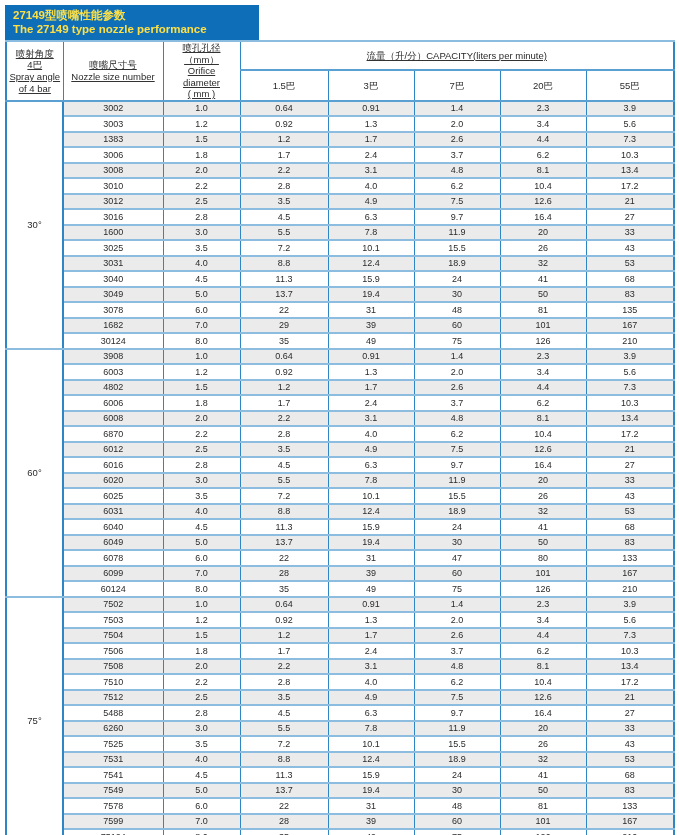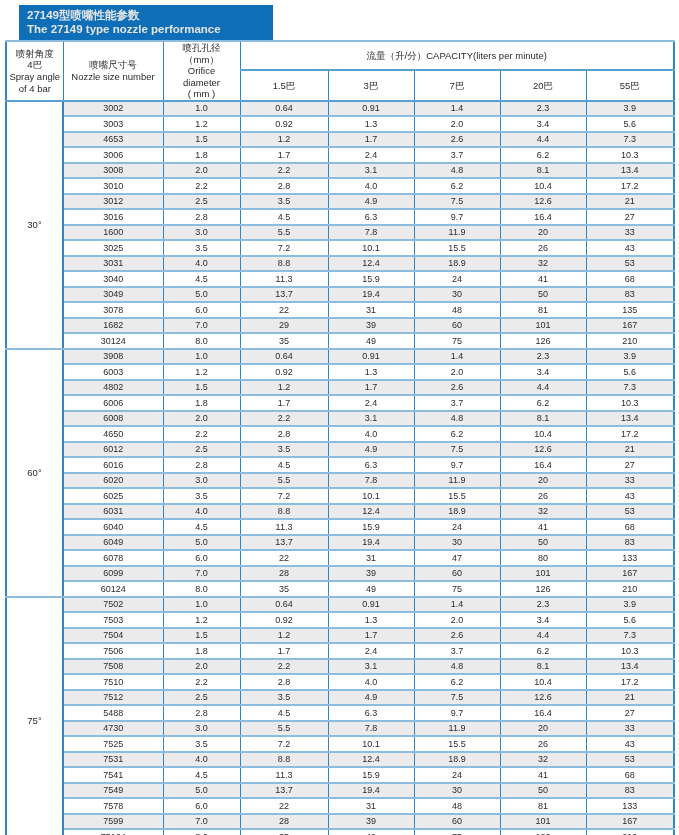--- a/index.html
+++ b/index.html
@@ -5,24 +5,24 @@
   html,body { margin:0; padding:0; background:#fff; }
   .page {
     position:relative;
     width:679px; height:835px;
     background:#ffffff;
     font-family:"Liberation Sans", sans-serif;
     color:#333;
     overflow:hidden;
   }
   .title-bar {
-    position:absolute; left:19px; top:5px;
+    position:absolute; left:5px; top:5px;
     width:238px;
     background:#0e6eb8;
-    color:#e5e5e5;
+    color:#fde047;
     font-weight:bold;
     padding:3px 8px 4px 8px;
     line-height:1.25;
   }
   .title-zh { font-size:11.5px; }
   .title-en { font-size:11.5px; }
   table.spec {
     position:absolute; left:5px; top:40px;
     width:668px;
     border-collapse:collapse;
@@ -41,21 +41,21 @@
     white-space:pre-line;
   }
   thead th {
     font-weight:normal;
     font-size:9.5px;
     line-height:1.22;
     color:#2b2b2b;
     background:#ffffff;
     border-bottom:2px solid #5aa0d2;
   }
-  thead tr.hdr-top    { height:24px; }
+  thead tr.hdr-top    { height:24px;text-decoration:underline; }
   thead tr.hdr-bottom { height:26px; }
   tbody tr { height:15.5px; }
   tbody td {
     font-size:9px;
     line-height:1;
     color:#2b2b2b;
     background:#ffffff;
   }
   tr.stripe td { background:#ebebeb; }
   td.angle-cell {
@@ -122,21 +122,21 @@
         <tr>
           <td>3003</td>
           <td>1.2</td>
           <td>0.92</td>
           <td>1.3</td>
           <td>2.0</td>
           <td>3.4</td>
           <td>5.6</td>
         </tr>
         <tr class="stripe">
-          <td>4653</td>
+          <td>1383</td>
           <td>1.5</td>
           <td>1.2</td>
           <td>1.7</td>
           <td>2.6</td>
           <td>4.4</td>
           <td>7.3</td>
         </tr>
         <tr>
           <td>3006</td>
           <td>1.8</td>
@@ -294,21 +294,21 @@
         <tr class="stripe">
           <td>6008</td>
           <td>2.0</td>
           <td>2.2</td>
           <td>3.1</td>
           <td>4.8</td>
           <td>8.1</td>
           <td>13.4</td>
         </tr>
         <tr>
-          <td>4650</td>
+          <td>6870</td>
           <td>2.2</td>
           <td>2.8</td>
           <td>4.0</td>
           <td>6.2</td>
           <td>10.4</td>
           <td>17.2</td>
         </tr>
         <tr class="stripe">
           <td>6012</td>
           <td>2.5</td>
@@ -466,21 +466,21 @@
         <tr>
           <td>5488</td>
           <td>2.8</td>
           <td>4.5</td>
           <td>6.3</td>
           <td>9.7</td>
           <td>16.4</td>
           <td>27</td>
         </tr>
         <tr class="stripe">
-          <td>4730</td>
+          <td>6260</td>
           <td>3.0</td>
           <td>5.5</td>
           <td>7.8</td>
           <td>11.9</td>
           <td>20</td>
           <td>33</td>
         </tr>
         <tr>
           <td>7525</td>
           <td>3.5</td>

